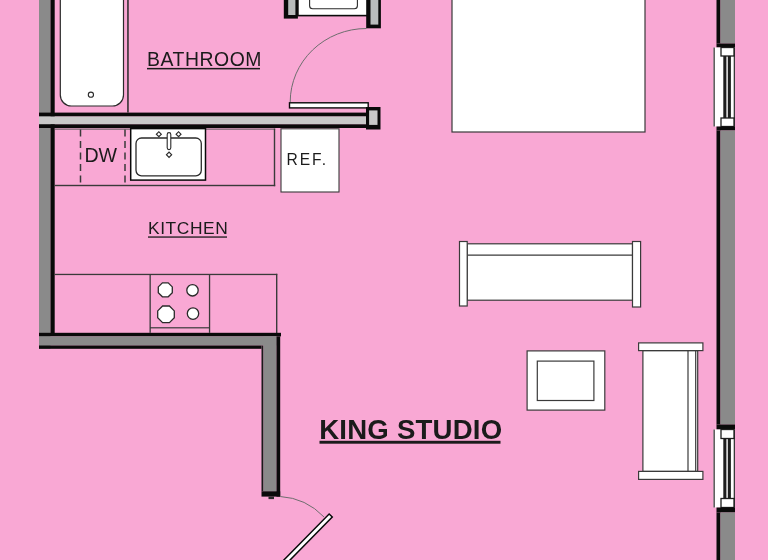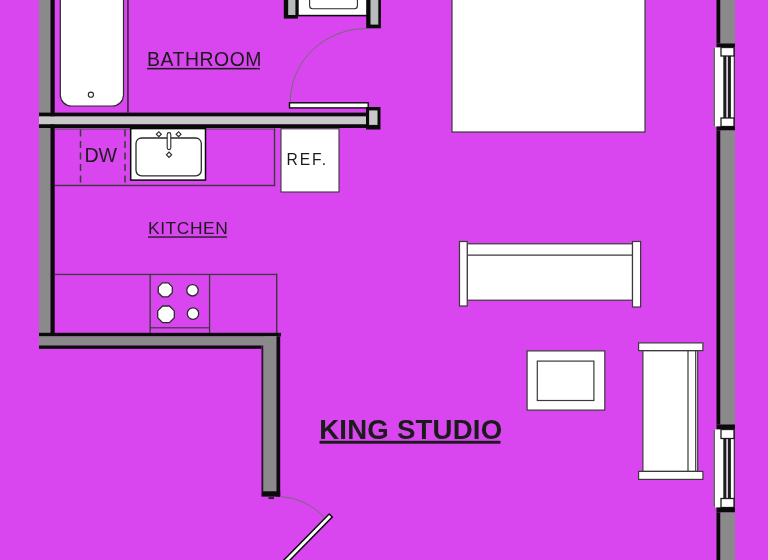--- a/index.html
+++ b/index.html
@@ -1,16 +1,16 @@
 <!DOCTYPE html>
 <html><head>
 <meta charset="utf-8">
 <style>
   html,body{margin:0;padding:0;background:#ffffff;}
-  #plan{position:relative;width:768px;height:560px;overflow:hidden;background:#d946ef;}
+  #plan{position:relative;width:768px;height:560px;overflow:hidden;background:#f9a8d4;}
   svg{display:block;}
   text{font-family:"Liberation Sans", sans-serif;fill:#1b1b1b;}
 </style>
 </head>
 <body>
 <div id="plan">
 <svg width="768" height="560" viewBox="0 0 768 560">
 
 <g>
   <rect x="39" y="0" width="11.5" height="348.8" fill="#8a8a8a"></rect>

